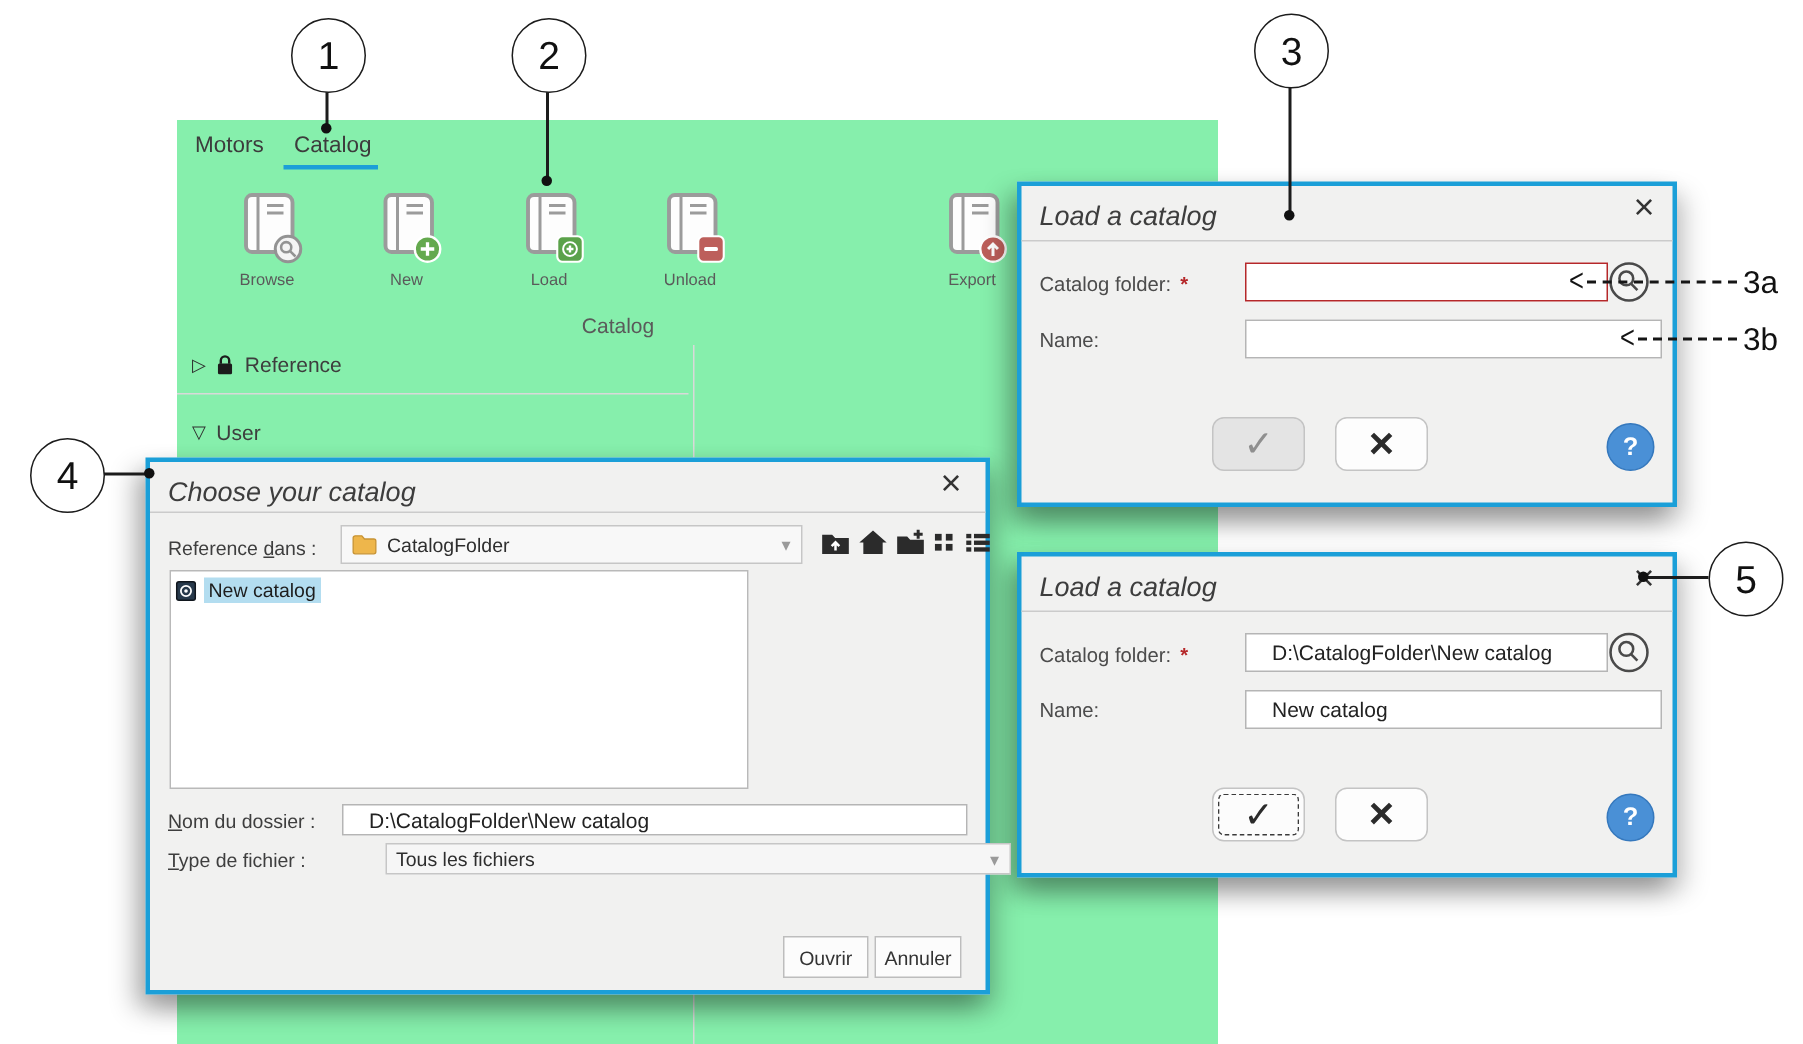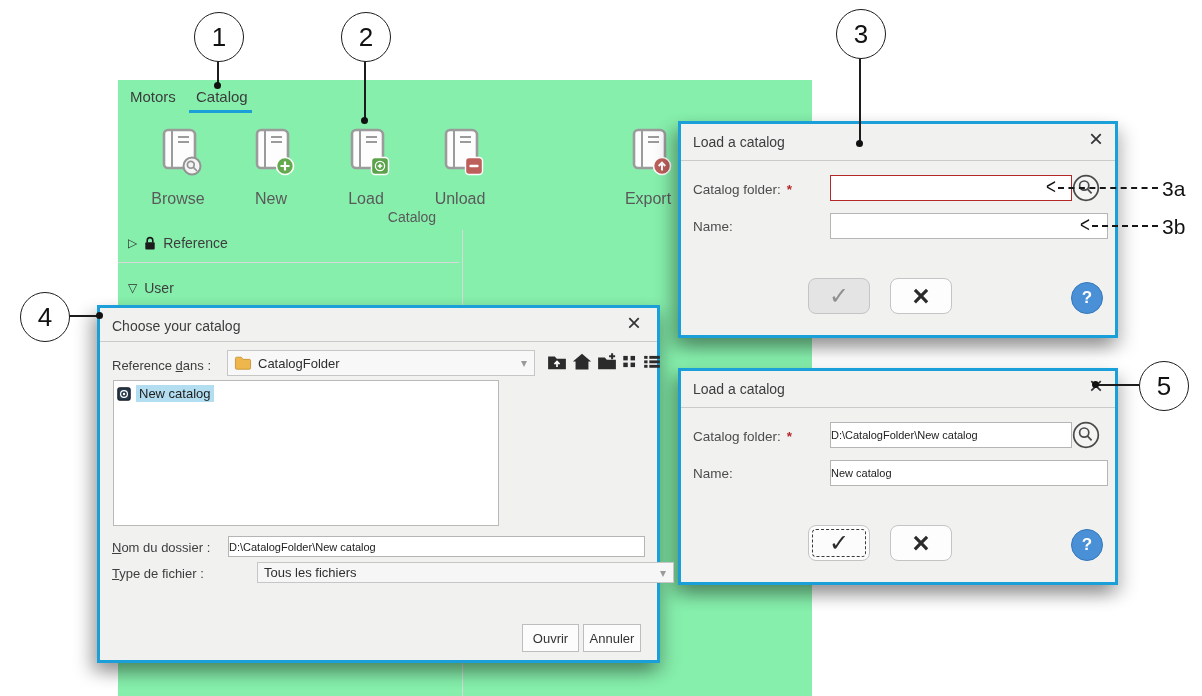--- a/index.html
+++ b/index.html
@@ -13,46 +13,46 @@
   
   .app-panel{left:118px;top:80px;width:694px;height:616px;background:#86efac;z-index:1;}
   .tab{position:absolute;top:8px;font-size:15px;color:#3c3c3c;cursor:default;}
   .tab-motors{left:12px;}
   .tab-catalog{left:78px;}
   .tab-underline{position:absolute;left:71px;top:30px;width:63px;height:3px;background:#1b9fd8;}
 
   .action{position:absolute;top:46px;width:86px;text-align:center;}
   .icon-wrap{display:inline-block;position:relative;width:44px;height:48px;}
   .badge{position:absolute;right:-2px;bottom:-2px;width:20px;height:20px;}
-  .action-label{margin-top:12px;font-size:16px;color:#5a5a5a;}
+  .action-label{margin-top:2px;font-size:11px;color:#5a5a5a;}
 
   .group-label{position:absolute;left:254px;top:129px;width:80px;text-align:center;font-size:14px;color:#5a5a5a;}
 
   .tree-row{position:absolute;left:10px;height:22px;display:flex;align-items:center;gap:7px;font-size:14px;color:#3d3d3d;}
   .tree-ref{top:152px;}
   .tree-user{top:197px;}
   .tree-caret{font-size:12px;color:#2e2e2e;}
   .tree-sep{position:absolute;left:0;top:182px;width:341px;height:1px;background:#d9d9d9;}
   .v-divider{position:absolute;left:344px;top:150px;width:1px;height:466px;background:#d9d9d9;}
 
   
   .dlg{position:absolute;background:#f1f1f0;border:3px solid #1b9fd8;
        box-shadow:-7px 9px 16px rgba(0,0,0,.30), 6px 9px 16px rgba(0,0,0,.18);}
-  .dlg-title{position:absolute;left:12px;top:10px;font-size:14px;color:#3d3d3d;}
+  .dlg-title{position:absolute;left:12px;top:10px;font-size:18px;color:#3d3d3d;font-style:italic;}
   .dlg-close{position:absolute;right:12px;top:3px;font-size:24px;line-height:24px;color:#333;cursor:default;}
   .dlg-sep{position:absolute;left:0;right:0;top:36px;height:1px;background:#cbcbcb;}
 
   .dlg-load{width:434px;height:211px;}
   .dlg3{left:678px;top:121px;z-index:10;}
   .dlg5{left:678px;top:368px;z-index:11;}
 
   .flabel{position:absolute;left:12px;font-size:13.5px;color:#4c4c4c;}
   .req-star{color:#b5282a;font-weight:bold;margin-left:6px;}
   .finput{position:absolute;box-sizing:border-box;background:#fff;border:1px solid #b5b5b5;
-          font-size:11px;color:#222;padding:0 0;display:flex;align-items:center;overflow:hidden;white-space:nowrap;}
+          font-size:14px;color:#222;padding:0 17px;display:flex;align-items:center;overflow:hidden;white-space:nowrap;}
   .finput.error{border-color:#b5282a;}
   .row1-label{top:58px;} .row2-label{top:95px;}
   .dlg-load .in1{left:149px;top:51px;width:242px;height:26px;}
   .dlg-load .in2{left:149px;top:89px;width:278px;height:26px;}
   .mag-btn{position:absolute;left:391px;top:50px;width:28px;height:28px;cursor:default;}
 
   .btn{position:absolute;box-sizing:border-box;border:1px solid #c4c4c4;border-radius:8px;
        display:flex;align-items:center;justify-content:center;cursor:default;}
   .btn-check{left:127px;top:154px;width:62px;height:36px;font-size:24px;}
   .btn-check.disabled{background:#e4e4e4;color:#8f8f8f;}

